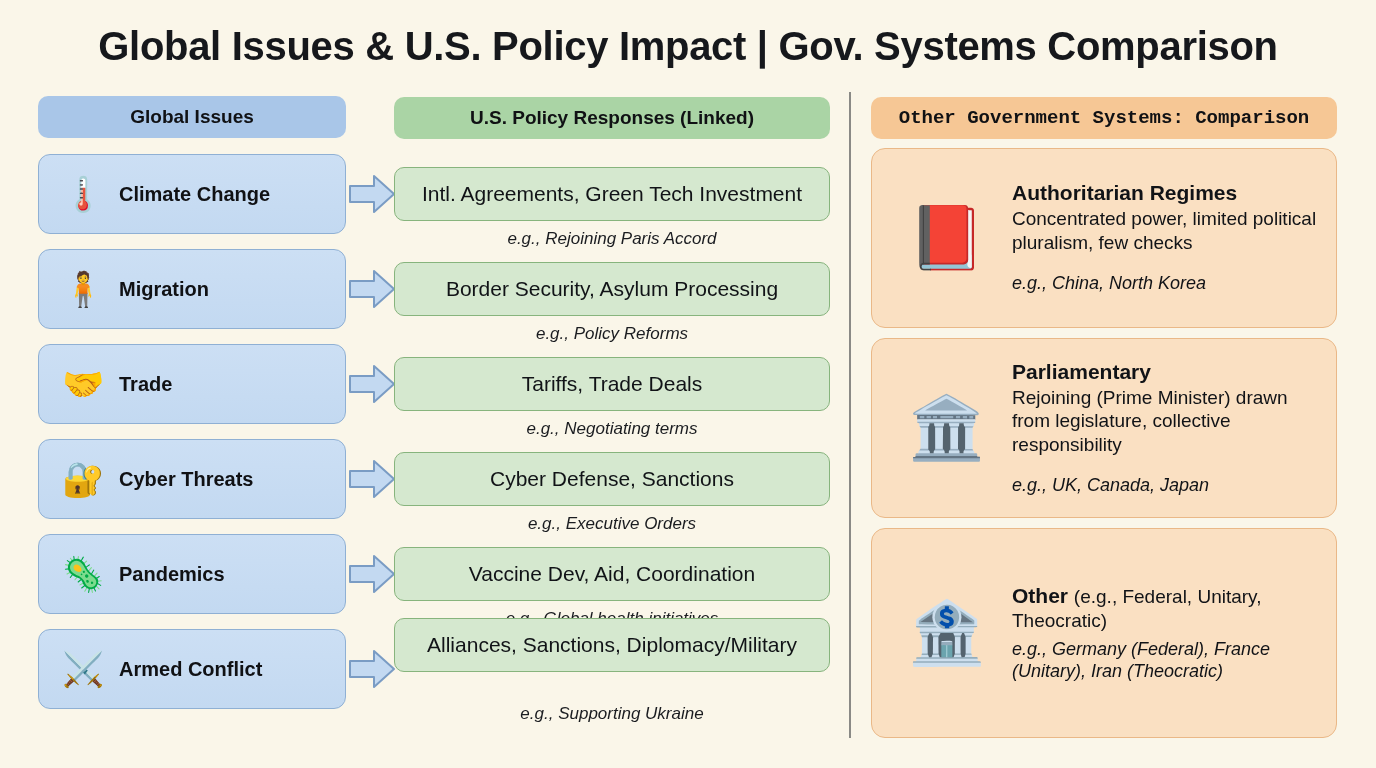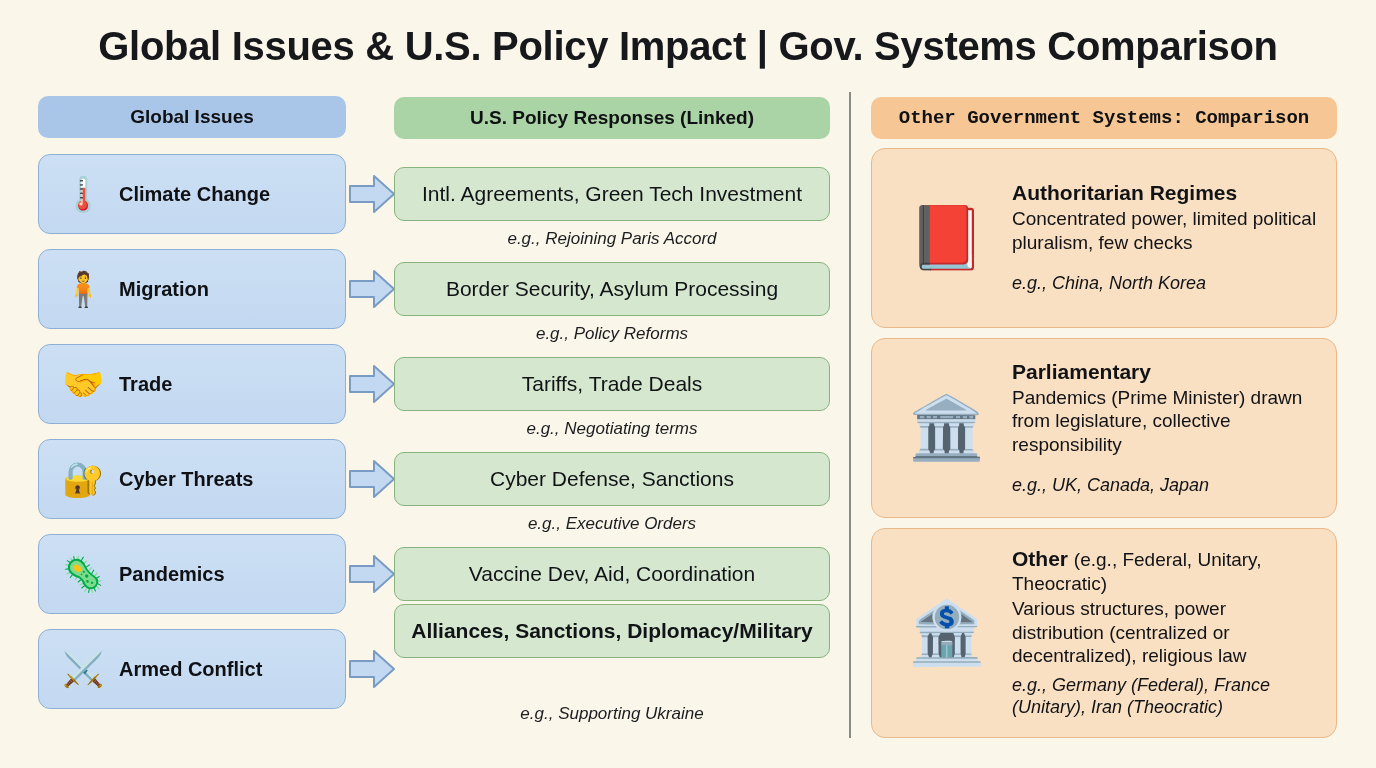--- a/index.html
+++ b/index.html
@@ -245,41 +245,40 @@
     <div class="policy-eg" style="top: 609px;">e.g., Global health initiatives</div>
     <div class="issue-box" style="top: 629px;">
       <span class="issue-icon">⚔️</span>
       <span class="issue-label">Armed Conflict</span>
     </div>
     <div class="arrow" style="top: 647px;">
       <svg width="48" height="44" viewBox="0 0 48 44">
         <path d="M2 14 L26 14 L26 4 L46 22 L26 40 L26 30 L2 30 Z" fill="#c3d9f1" stroke="#7a9cc4" stroke-width="2" stroke-linejoin="round"></path>
       </svg>
     </div>
-    <div class="policy-box" style="top: 604px; font-weight: bold;">Alliances, Sanctions, Diplomacy/Military</div>
+    <div class="policy-box" style="top: 618px;">Alliances, Sanctions, Diplomacy/Military</div>
     <div class="policy-eg" style="top: 704px;">e.g., Supporting Ukraine</div>
   </div>
 <div id="compare-mount">
     <div class="compare-card" id="card-authoritarian" style="top: 148px; height: 180px;">
       <span class="compare-icon">📕</span>
       <div class="compare-text">
         <div class="compare-title"><span>Authoritarian Regimes</span></div>
         <div class="compare-desc">Concentrated power, limited political pluralism, few checks</div>
         <div class="compare-eg">e.g., China, North Korea</div>
       </div>
     </div>
     <div class="compare-card" id="card-parliamentary" style="top: 338px; height: 180px;">
       <span class="compare-icon">🏛️</span>
       <div class="compare-text">
         <div class="compare-title"><span>Parliamentary</span></div>
-        <div class="compare-desc">Pandemics (Prime Minister) drawn from legislature, collective responsibility</div>
+        <div class="compare-desc">Rejoining (Prime Minister) drawn from legislature, collective responsibility</div>
         <div class="compare-eg">e.g., UK, Canada, Japan</div>
       </div>
     </div>
     <div class="compare-card" id="card-other" style="top: 528px; height: 210px;">
       <span class="compare-icon">🏦</span>
       <div class="compare-text">
         <div class="compare-title"><span>Other</span> <span class="sub">(e.g., Federal, Unitary, Theocratic)</span></div>
-        <div class="compare-desc">Various structures, power distribution (centralized or decentralized), religious law</div>
         <div class="compare-eg">e.g., Germany (Federal), France (Unitary), Iran (Theocratic)</div>
       </div>
     </div>
   </div>
 
 </body></html>

